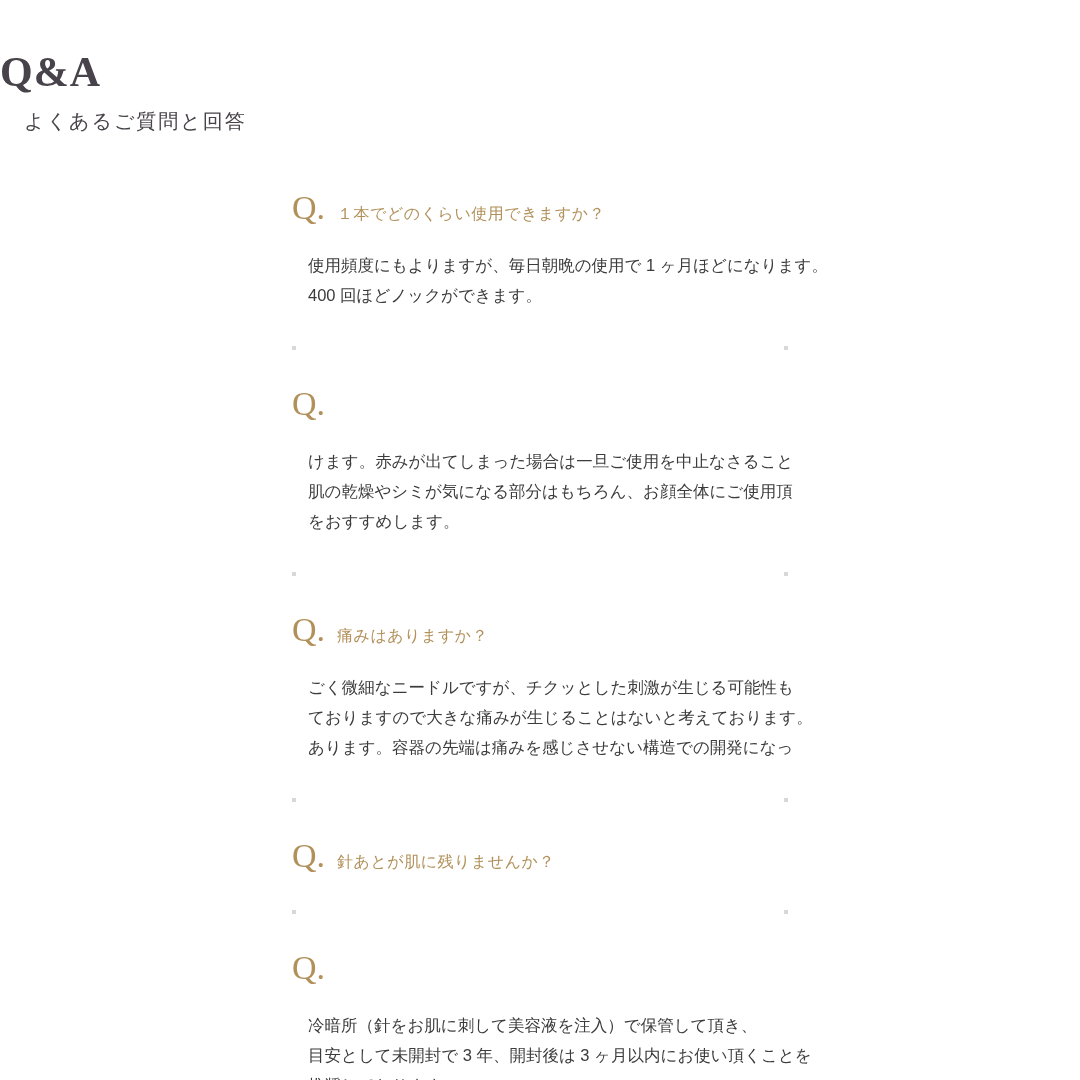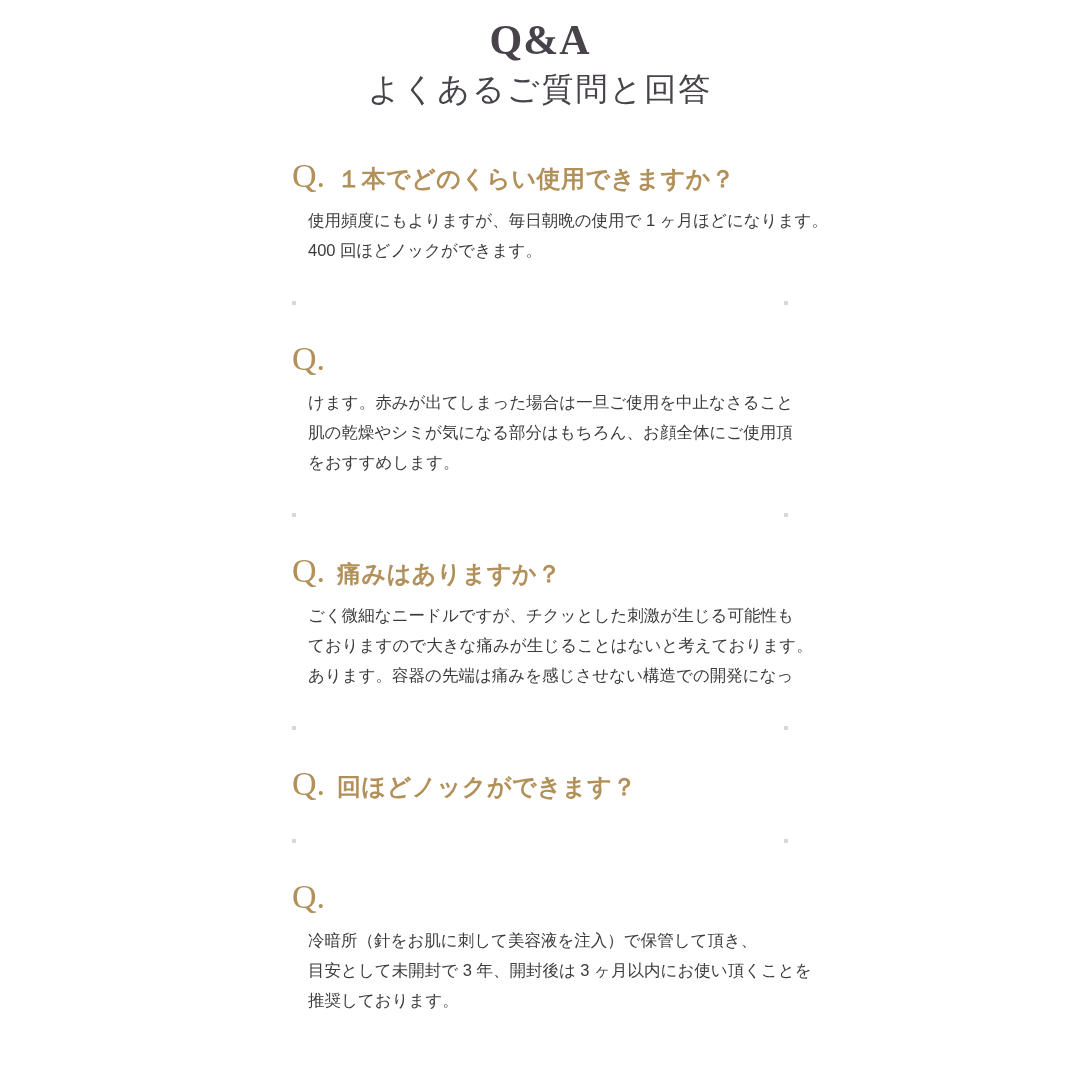--- a/index.html
+++ b/index.html
@@ -11,66 +11,67 @@
   }
   *{box-sizing:border-box;}
   html,body{margin:0;padding:0;}
   body{
     width:1080px;height:1080px;
     background:var(--bg);
     font-family:"Liberation Sans","DejaVu Sans",sans-serif;
     overflow:hidden;
   }
   .header{
-    text-align:center;
     padding-top:16px;
+    margin-top:32px;
   }
   .title{
     margin:0;
     font-family:"Liberation Serif","DejaVu Serif",serif;
     font-weight:700;
     font-size:42px;
     line-height:48px;
     letter-spacing:1px;
     color:var(--title-dark);
   }
   .subtitle{
     margin:8px 0 0 0;
     font-family:"Liberation Serif","DejaVu Serif",serif;
     font-weight:500;
-    font-size:32px;
+    font-size:20px;
     line-height:34px;
     letter-spacing:2px;
     color:var(--title-dark);
+    padding-left:24px;
   }
   .qa-list{
     width:496px;
     margin:52px auto 0;
   }
   .qa-head{
     display:flex;
     align-items:baseline;
     gap:12px;
   }
   .q-marker{
     font-family:"Liberation Serif","DejaVu Serif",serif;
     font-weight:400;
     font-size:34px;
     line-height:36px;
     color:var(--gold);
     flex:0 0 auto;
   }
   .q-text{
-    font-size:24px;
-    font-weight:700;
+    font-size:16px;
+    font-weight:400;
     letter-spacing:0.5px;
     color:var(--gold);
   }
   .answer{
-    margin:10px 0 0 16px;
+    margin:24px 0 0 16px;
   }
   .answer-line{
     font-size:16.5px;
     line-height:30px;
     color:var(--answer-dark);
     white-space:nowrap;
   }
   .divider{
     height:4px;
     margin:36px 0 36px;
@@ -132,21 +133,21 @@
         <div class="answer-line">あります。容器の先端は痛みを感じさせない構造での開発になっ</div>
       </div>
   </section>
 <div class="divider">
       <span class="dot"></span>
       <span class="dot"></span>
     </div>
   <section class="qa-item">
     <div class="qa-head">
       <span class="q-marker">Q.</span>
-      <span class="q-text">回ほどノックができます？</span>
+      <span class="q-text">針あとが肌に残りませんか？</span>
     </div>
   </section>
 <div class="divider">
       <span class="dot"></span>
       <span class="dot"></span>
     </div>
   <section class="qa-item">
     <div class="qa-head">
       <span class="q-marker">Q.</span>
     </div>

